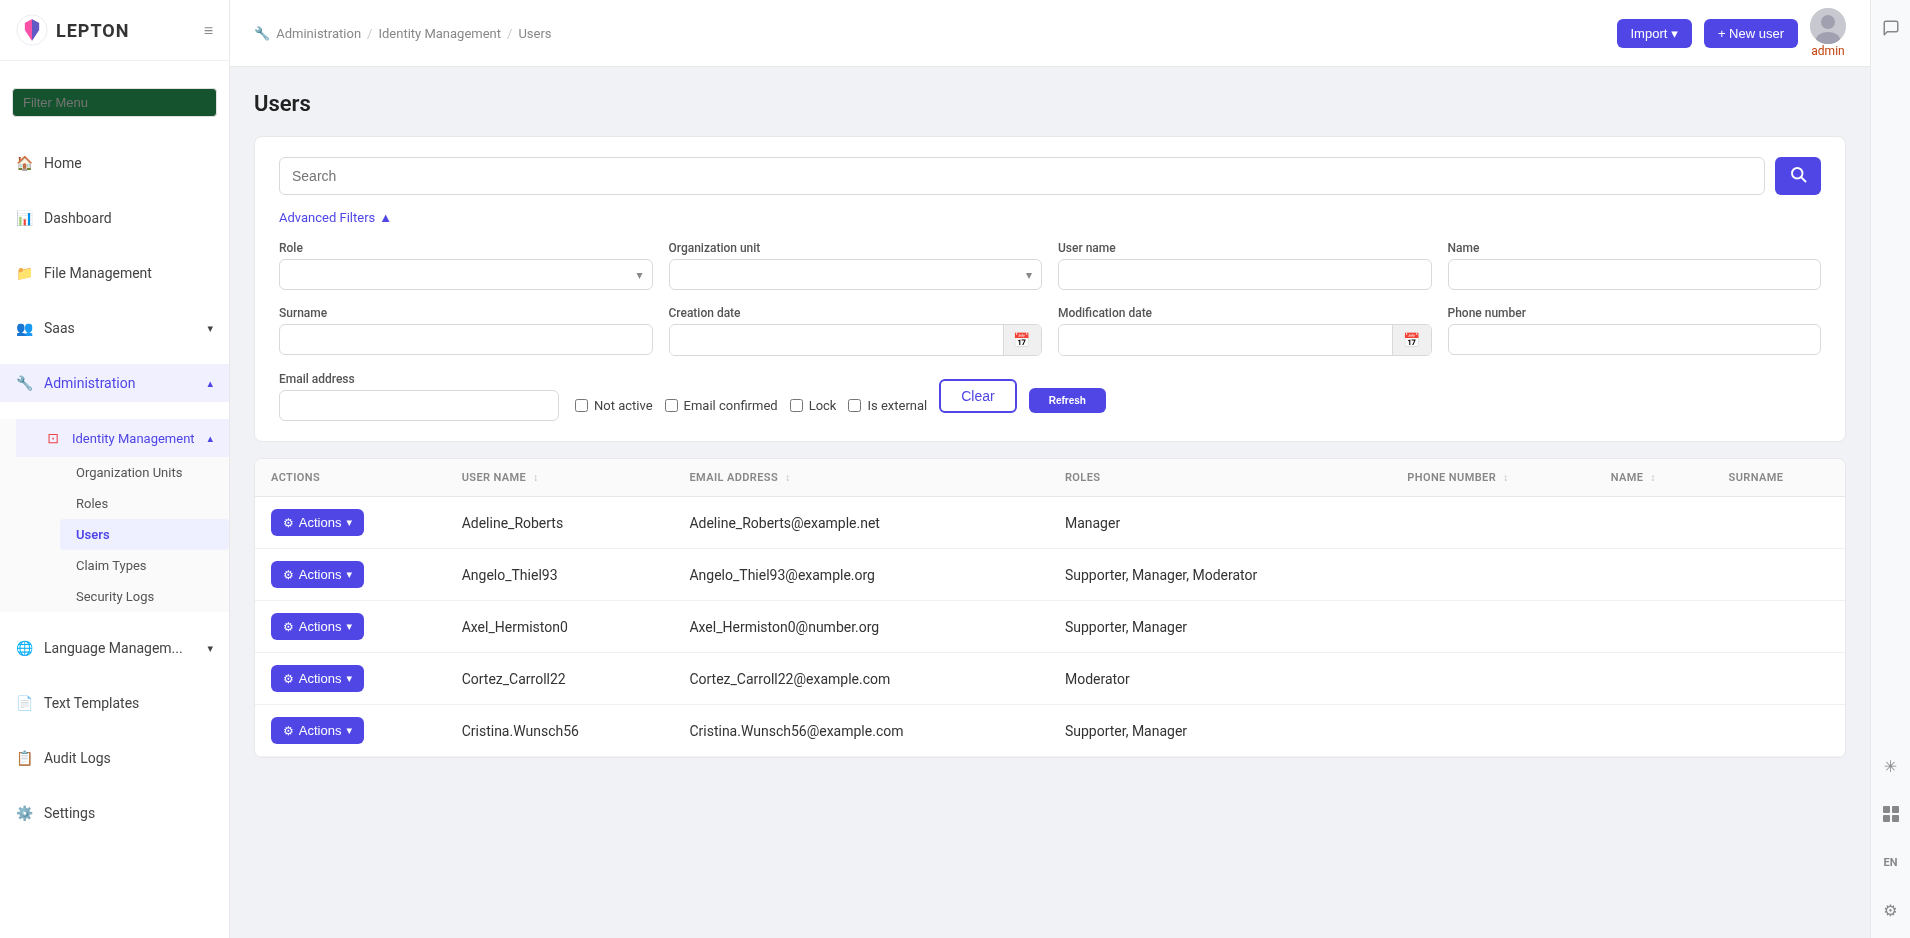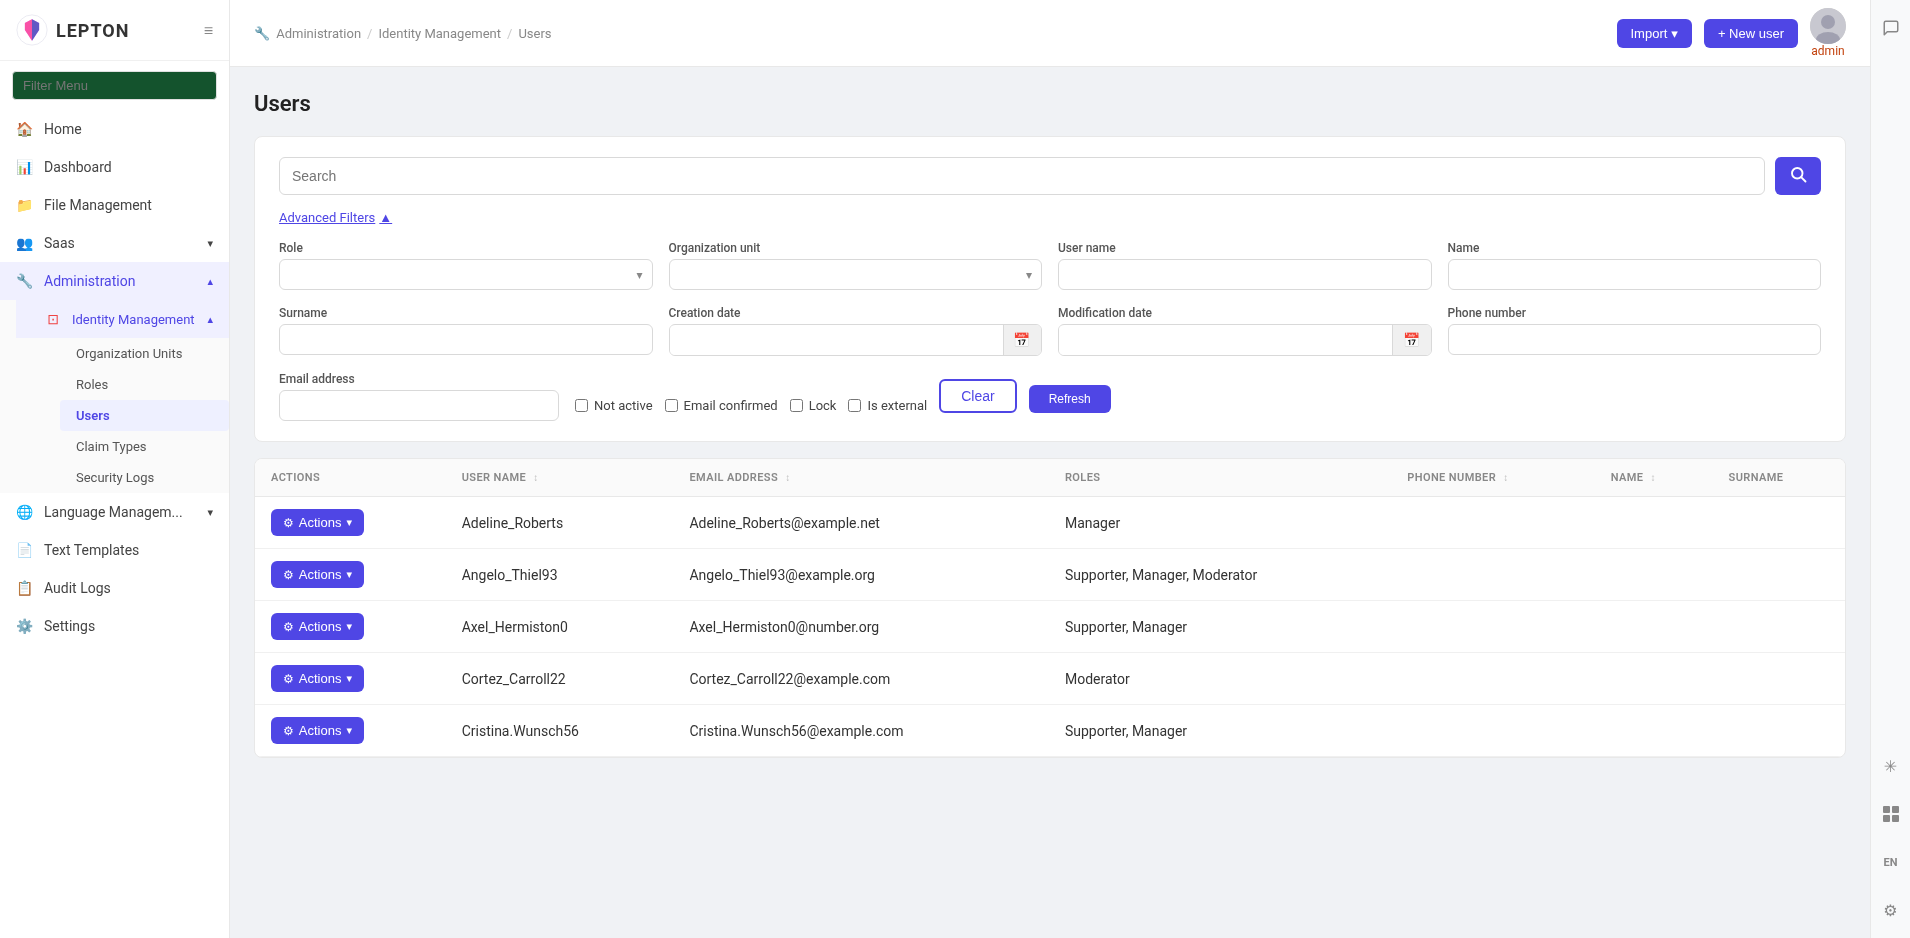--- a/index.html
+++ b/index.html
@@ -1,19 +1,19 @@
 <!DOCTYPE html>
 <html><head>
   <meta charset="utf-8">
   <style>
     * { box-sizing: border-box; margin: 0; padding: 0; }
     body { font-family: -apple-system, BlinkMacSystemFont, 'Segoe UI', Roboto, sans-serif; background: #f0f2f5; display: flex; height: 100vh; overflow: hidden; }
 
     
-    .sidebar { width: 230px; background: #fff; display: flex; flex-direction: column; border-right: 1px solid #e8e8e8; overflow-y: auto; flex-shrink: 0; }
+    .sidebar { width: 230px; background: #fff; display: flex; flex-direction: column; border-right: 1px solid #e8e8e8; overflow-y: auto; flex-shrink: 0; gap: 17px; }
     .sidebar-logo { display: flex; align-items: center; padding: 14px 16px; gap: 8px; border-bottom: 1px solid #f0f0f0; }
     .logo-icon { width: 32px; height: 32px; }
     .logo-text { font-size: 18px; font-weight: 700; color: #333; letter-spacing: 1px; }
     .sidebar-filter { padding: 10px 12px; }
     .sidebar-filter input { width: 100%; border: 1px solid #e0e0e0; border-radius: 4px; padding: 6px 10px; font-size: 13px; color: #999; outline: none; background: #14532d; }
     .nav-item { display: flex; align-items: center; padding: 10px 16px; cursor: pointer; font-size: 14px; color: #444; gap: 10px; }
     .nav-item.active { color: #4f46e5; background: #f0f0ff; }
     .nav-item .nav-icon { width: 18px; height: 18px; display: flex; align-items: center; justify-content: center; color: #888; }
     .nav-item.active .nav-icon { color: #4f46e5; }
     .nav-item .chevron { margin-left: auto; font-size: 11px; }
@@ -38,35 +38,35 @@
 
     
     .content { flex: 1; overflow-y: auto; padding: 24px; }
     .page-title { font-size: 22px; font-weight: 600; color: #222; margin-bottom: 20px; }
 
     
     .filter-card { background: #fff; border-radius: 8px; padding: 20px 24px; margin-bottom: 16px; border: 1px solid #e8e8e8; }
     .search-row { display: flex; gap: 10px; margin-bottom: 12px; }
     .search-input { flex: 1; border: 1px solid #d9d9d9; border-radius: 6px; padding: 8px 12px; font-size: 14px; outline: none; }
     .search-btn { background: #4f46e5; color: #fff; border: none; border-radius: 6px; padding: 8px 14px; cursor: pointer; font-size: 16px; }
-    .advanced-filters-toggle { color: #4f46e5; font-size: 13px; cursor: pointer; margin-bottom: 16px; display: inline-flex; align-items: center; gap: 4px; text-decoration: underline; }
+    .advanced-filters-toggle { color: #4f46e5; font-size: 13px; cursor: pointer; margin-bottom: 16px; display: inline-flex; align-items: center; gap: 4px; }
 
     
     .filter-grid { display: grid; grid-template-columns: 1fr 1fr 1fr 1fr; gap: 16px; margin-bottom: 16px; }
     .filter-group { display: flex; flex-direction: column; gap: 4px; }
     .filter-label { font-size: 12px; color: #555; font-weight: 500; }
     .filter-select { border: 1px solid #d9d9d9; border-radius: 6px; padding: 7px 10px; font-size: 13px; outline: none; appearance: none; background: #fff; }
     .filter-input { border: 1px solid #d9d9d9; border-radius: 6px; padding: 7px 10px; font-size: 13px; outline: none; background: #fff; }
     .filter-date { display: flex; align-items: center; border: 1px solid #d9d9d9; border-radius: 6px; overflow: hidden; background: #fff; }
     .filter-date input { flex: 1; border: none; padding: 7px 10px; font-size: 13px; outline: none; }
     .filter-date .cal-btn { background: #f0f0f0; border: none; padding: 7px 10px; cursor: pointer; color: #4f46e5; border-left: 1px solid #d9d9d9; font-size: 14px; }
     .checkbox-group { display: flex; align-items: center; gap: 6px; font-size: 13px; color: #444; }
     .checkbox-group input[type=checkbox] { accent-color: #4f46e5; }
     .btn-clear { background: #fff; color: #4f46e5; border: 2px solid #4f46e5; border-radius: 6px; padding: 7px 20px; font-size: 14px; cursor: pointer; font-weight: 500; }
-    .btn-refresh { background: #4f46e5; color: #fff; border: none; border-radius: 6px; padding: 7px 20px; font-size: 12px; cursor: pointer; font-weight: 400; }
+    .btn-refresh { background: #4f46e5; color: #fff; border: none; border-radius: 6px; padding: 7px 20px; font-size: 10px; cursor: pointer; font-weight: 700; }
 
     
     .table-card { background: #fff; border-radius: 8px; border: 1px solid #e8e8e8; overflow: hidden; }
     .table-wrapper { overflow-x: auto; }
     table { width: 100%; border-collapse: collapse; }
     thead tr { background: #fafafa; border-bottom: 1px solid #e8e8e8; }
     thead th { padding: 12px 16px; text-align: left; font-size: 11px; font-weight: 600; color: #888; text-transform: uppercase; letter-spacing: 0.4px; white-space: nowrap; }
     thead th .sort-icon { margin-left: 4px; color: #bbb; font-size: 10px; }
     tbody tr { border-bottom: 1px solid #f0f0f0; }
     tbody td { padding: 12px 16px; font-size: 14px; color: #333; }

